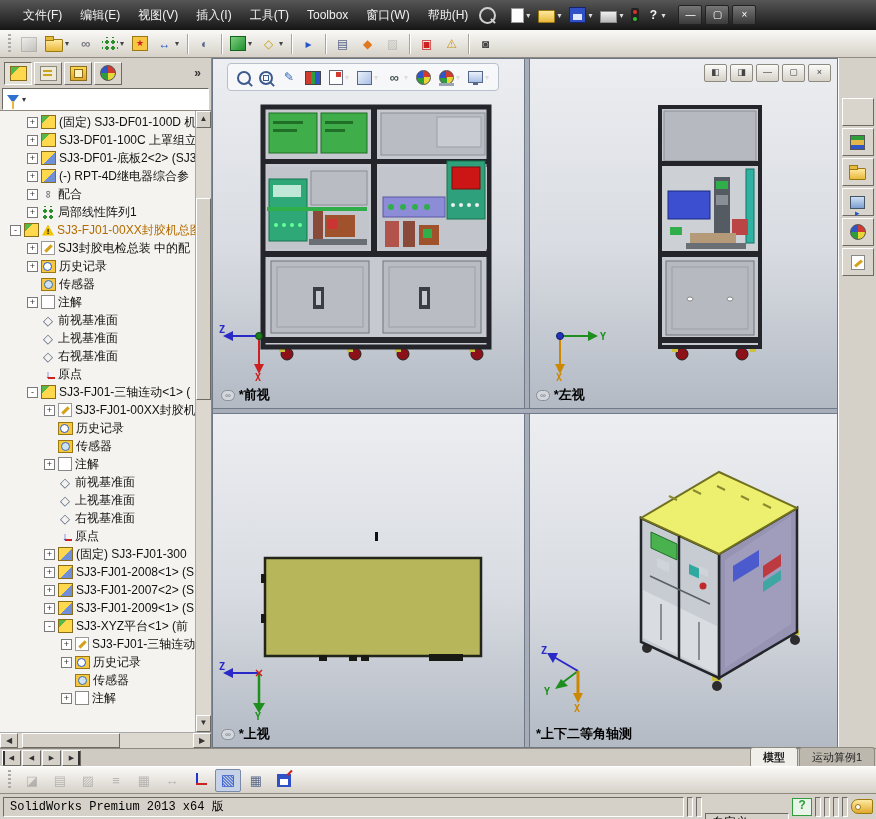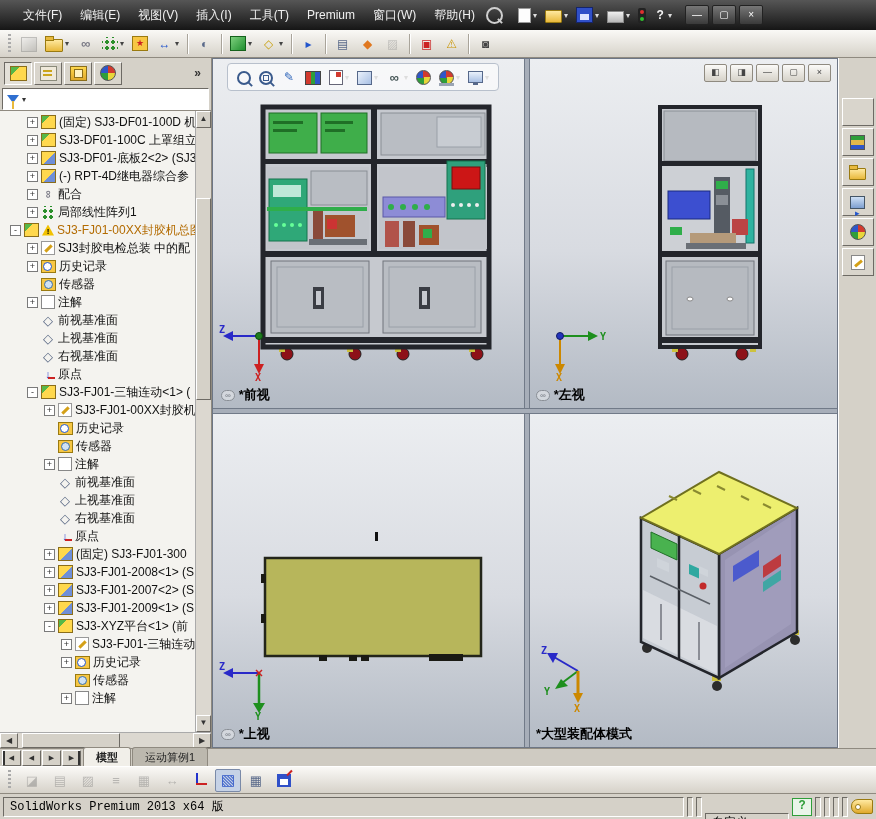--- a/index.html
+++ b/index.html
@@ -162,21 +162,21 @@
   .tpi-design-library{background:linear-gradient(180deg,#2f9e3a 0 34%,#e3b84a 34% 67%,#2f56c8 67%);border:1px solid #555;width:13px;height:13px;}
   .tpi-file-explorer{background:linear-gradient(#ffe9a0,#e8b93c);border:1px solid #9a7a10;width:15px;height:10px;margin-top:3px;border-radius:1px;}
   .tpi-file-explorer::before{content:"";position:absolute;left:-1px;top:-4px;width:7px;height:3px;background:#e8b93c;border:1px solid #9a7a10;}
   .tpi-view-palette{background:linear-gradient(#cfe0f5,#7d9fd0);border:1px solid #456;width:13px;height:11px;}
   .tpi-view-palette::after{content:"▸";position:absolute;color:#2255cc;font-size:9px;left:4px;top:9px;}
   .tpi-appearances{border-radius:50%;width:14px;height:14px;background:conic-gradient(#d23a2e 0 25%,#e8d53a 0 50%,#2f9e3a 0 75%,#2f56c8 0);border:1px solid #555;}
   .tpi-custom-properties{background:#fff;border:1px solid #888;width:12px;height:13px;}
   .tpi-custom-properties::after{content:"";position:absolute;left:2px;top:6px;width:9px;height:3px;background:#d4a017;transform:rotate(-40deg);}
   
   .tabstrip{position:absolute;left:0;top:748px;width:876px;height:18px;background:#cfcbc2;
-            border-top:1px solid #8f8a80;display:flex;align-items:flex-end;}
+            border-top:1px solid #8f8a80;display:flex;align-items:flex-end;justify-content:space-between;}
   .navbtns{display:flex;gap:1px;padding:1px 2px;}
   .navbtn{width:17px;height:14px;background:#d5d1c8;border:1px solid;border-color:#fff #6d6a64 #6d6a64 #fff;
           font-size:7px;text-align:center;line-height:13px;color:#333;}
   .navbtn.bar-l{box-shadow:inset 3px 0 0 -1px #333;}
   .navbtn.bar-r{box-shadow:inset -3px 0 0 -1px #333;}
   .mtab{padding:2px 12px;border:1px solid #8f8a80;border-bottom:none;background:#bcb8ae;
         border-radius:3px 3px 0 0;margin-right:1px;font-size:11px;color:#222;}
   .mtab.active{background:#f1efe9;font-weight:bold;}
   
   .btoolbar{position:absolute;left:0;top:766px;width:876px;height:27px;
@@ -215,21 +215,21 @@
 
 <div id="app">
 
   <div class="titlebar">
     <div class="menubar">
         <span class="menu-item">文件(F)</span>
         <span class="menu-item">编辑(E)</span>
         <span class="menu-item">视图(V)</span>
         <span class="menu-item">插入(I)</span>
         <span class="menu-item">工具(T)</span>
-        <span class="menu-item">Premium</span>
+        <span class="menu-item">Toolbox</span>
         <span class="menu-item">窗口(W)</span>
         <span class="menu-item">帮助(H)</span>
       </div>
     <span class="search-ico"></span>
     <div class="quickbar">
         <span class="qbtn">
           <span class="qi qi-new"></span>
           <span class="dd">▾</span>
         </span>
         <span class="qbtn">
@@ -717,21 +717,21 @@
         <polygon points="7,10 18,10 13,20" fill="#2929c8"></polygon>
         <line x1="38" y1="28" x2="22" y2="40" stroke="#1e8f1e" stroke-width="2"></line>
         <polygon points="15,46 21,36 28,43" fill="#1e8f1e"></polygon>
         <line x1="38" y1="28" x2="38" y2="52" stroke="#cc8800" stroke-width="3"></line>
         <polygon points="38,60 33,50 43,50" fill="#cc8800"></polygon>
         <text x="1" y="11" fill="#2929c8">Z</text>
         <text x="4" y="52" fill="#1e8f1e">Y</text>
         <text x="34" y="69" fill="#cc8800">X</text>
       </svg>
       <div class="vp-label">
-        <span>*大型装配体模式</span>
+        <span>*上下二等角轴测</span>
       </div>
     </div>
 
     <div class="split-v"></div>
     <div class="split-h"></div>
 
     <div class="headsup">
         <span class="hubtn">
           <span class="hui hui-zoom-fit"></span>
         </span>

